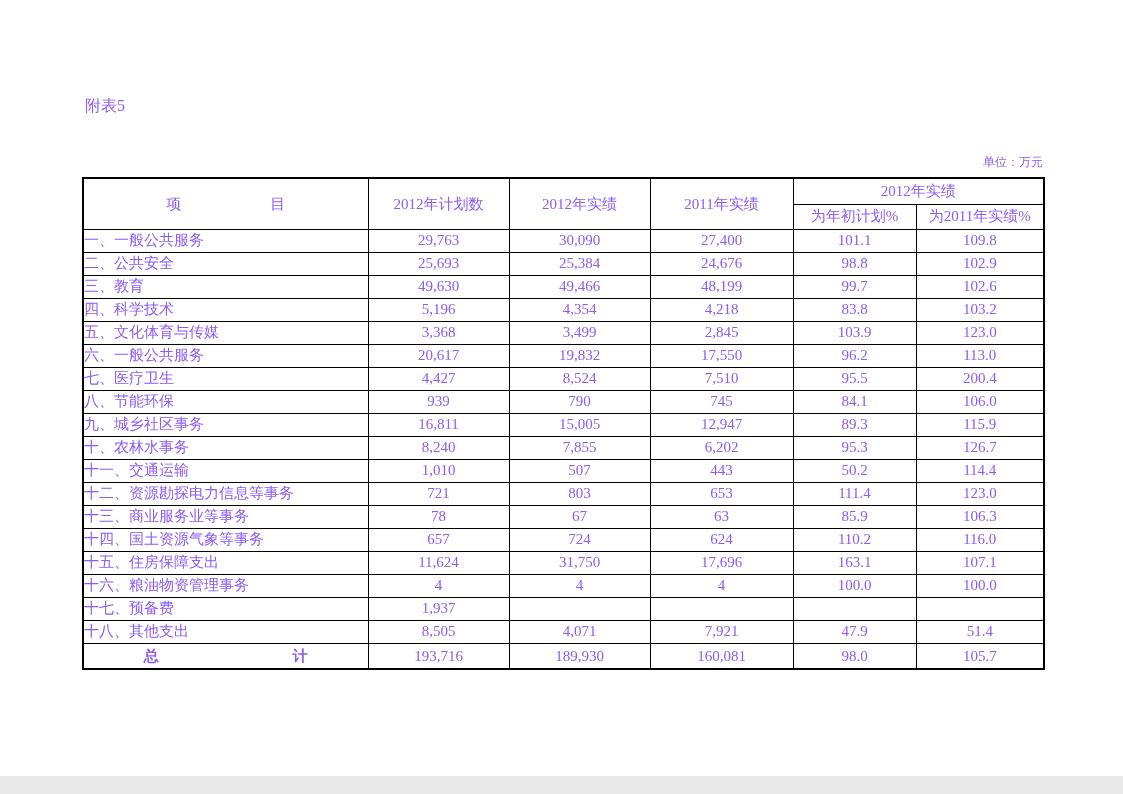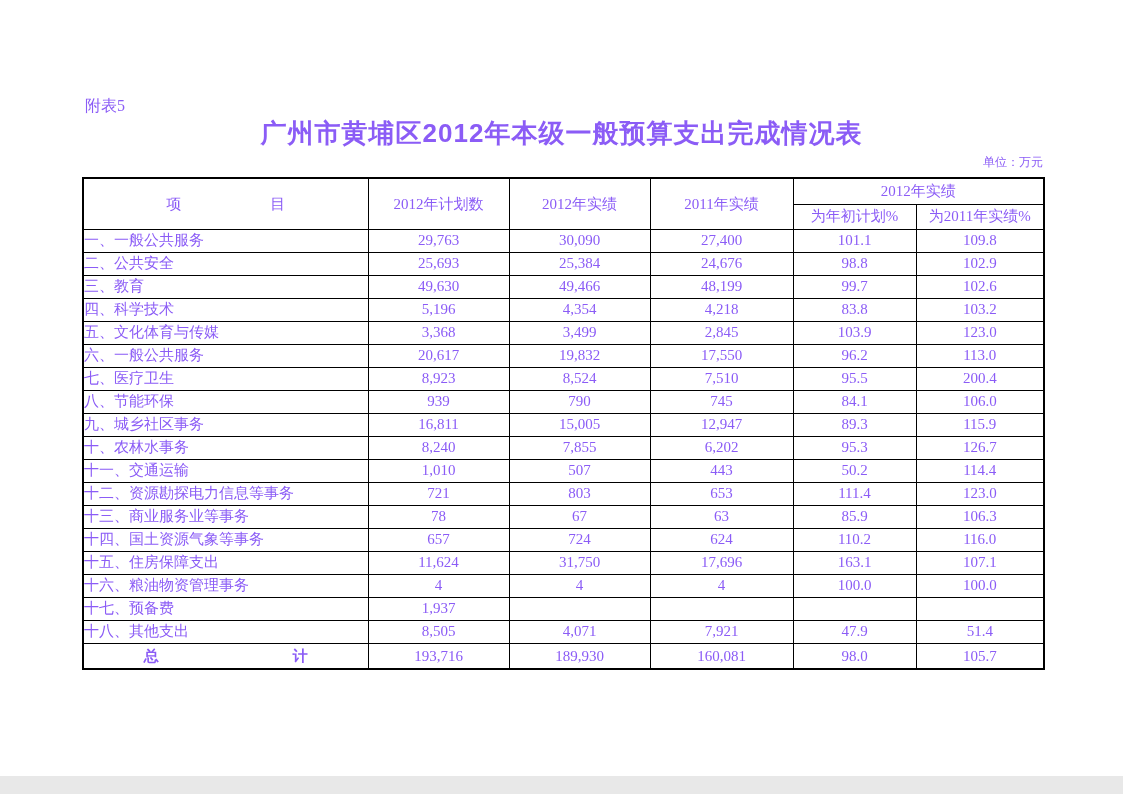--- a/index.html
+++ b/index.html
@@ -78,21 +78,20 @@
     font-weight: bold;
   }
 </style>
 </head>
 <body>
 
 <div class="page">
 
   <div class="note">附表5</div>
 
-  <h1 class="title">广州市黄埔区2012年本级一般预算支出完成情况表</h1>
 
   <div class="unit">单位：万元</div>
 
   <table class="budget">
     <colgroup>
       <col style="width:285px">
       <col style="width:141px">
       <col style="width:141px">
       <col style="width:143px">
       <col style="width:123px">
@@ -160,21 +159,21 @@
         <tr>
     <td class="c-label">六、一般公共服务</td>
     <td class="c-num">20,617</td>
     <td class="c-num">19,832</td>
     <td class="c-num">17,550</td>
     <td class="c-num">96.2</td>
     <td class="c-num">113.0</td>
   </tr>
         <tr>
     <td class="c-label">七、医疗卫生</td>
-    <td class="c-num">8,923</td>
+    <td class="c-num">4,427</td>
     <td class="c-num">8,524</td>
     <td class="c-num">7,510</td>
     <td class="c-num">95.5</td>
     <td class="c-num">200.4</td>
   </tr>
         <tr>
     <td class="c-label">八、节能环保</td>
     <td class="c-num">939</td>
     <td class="c-num">790</td>
     <td class="c-num">745</td>

